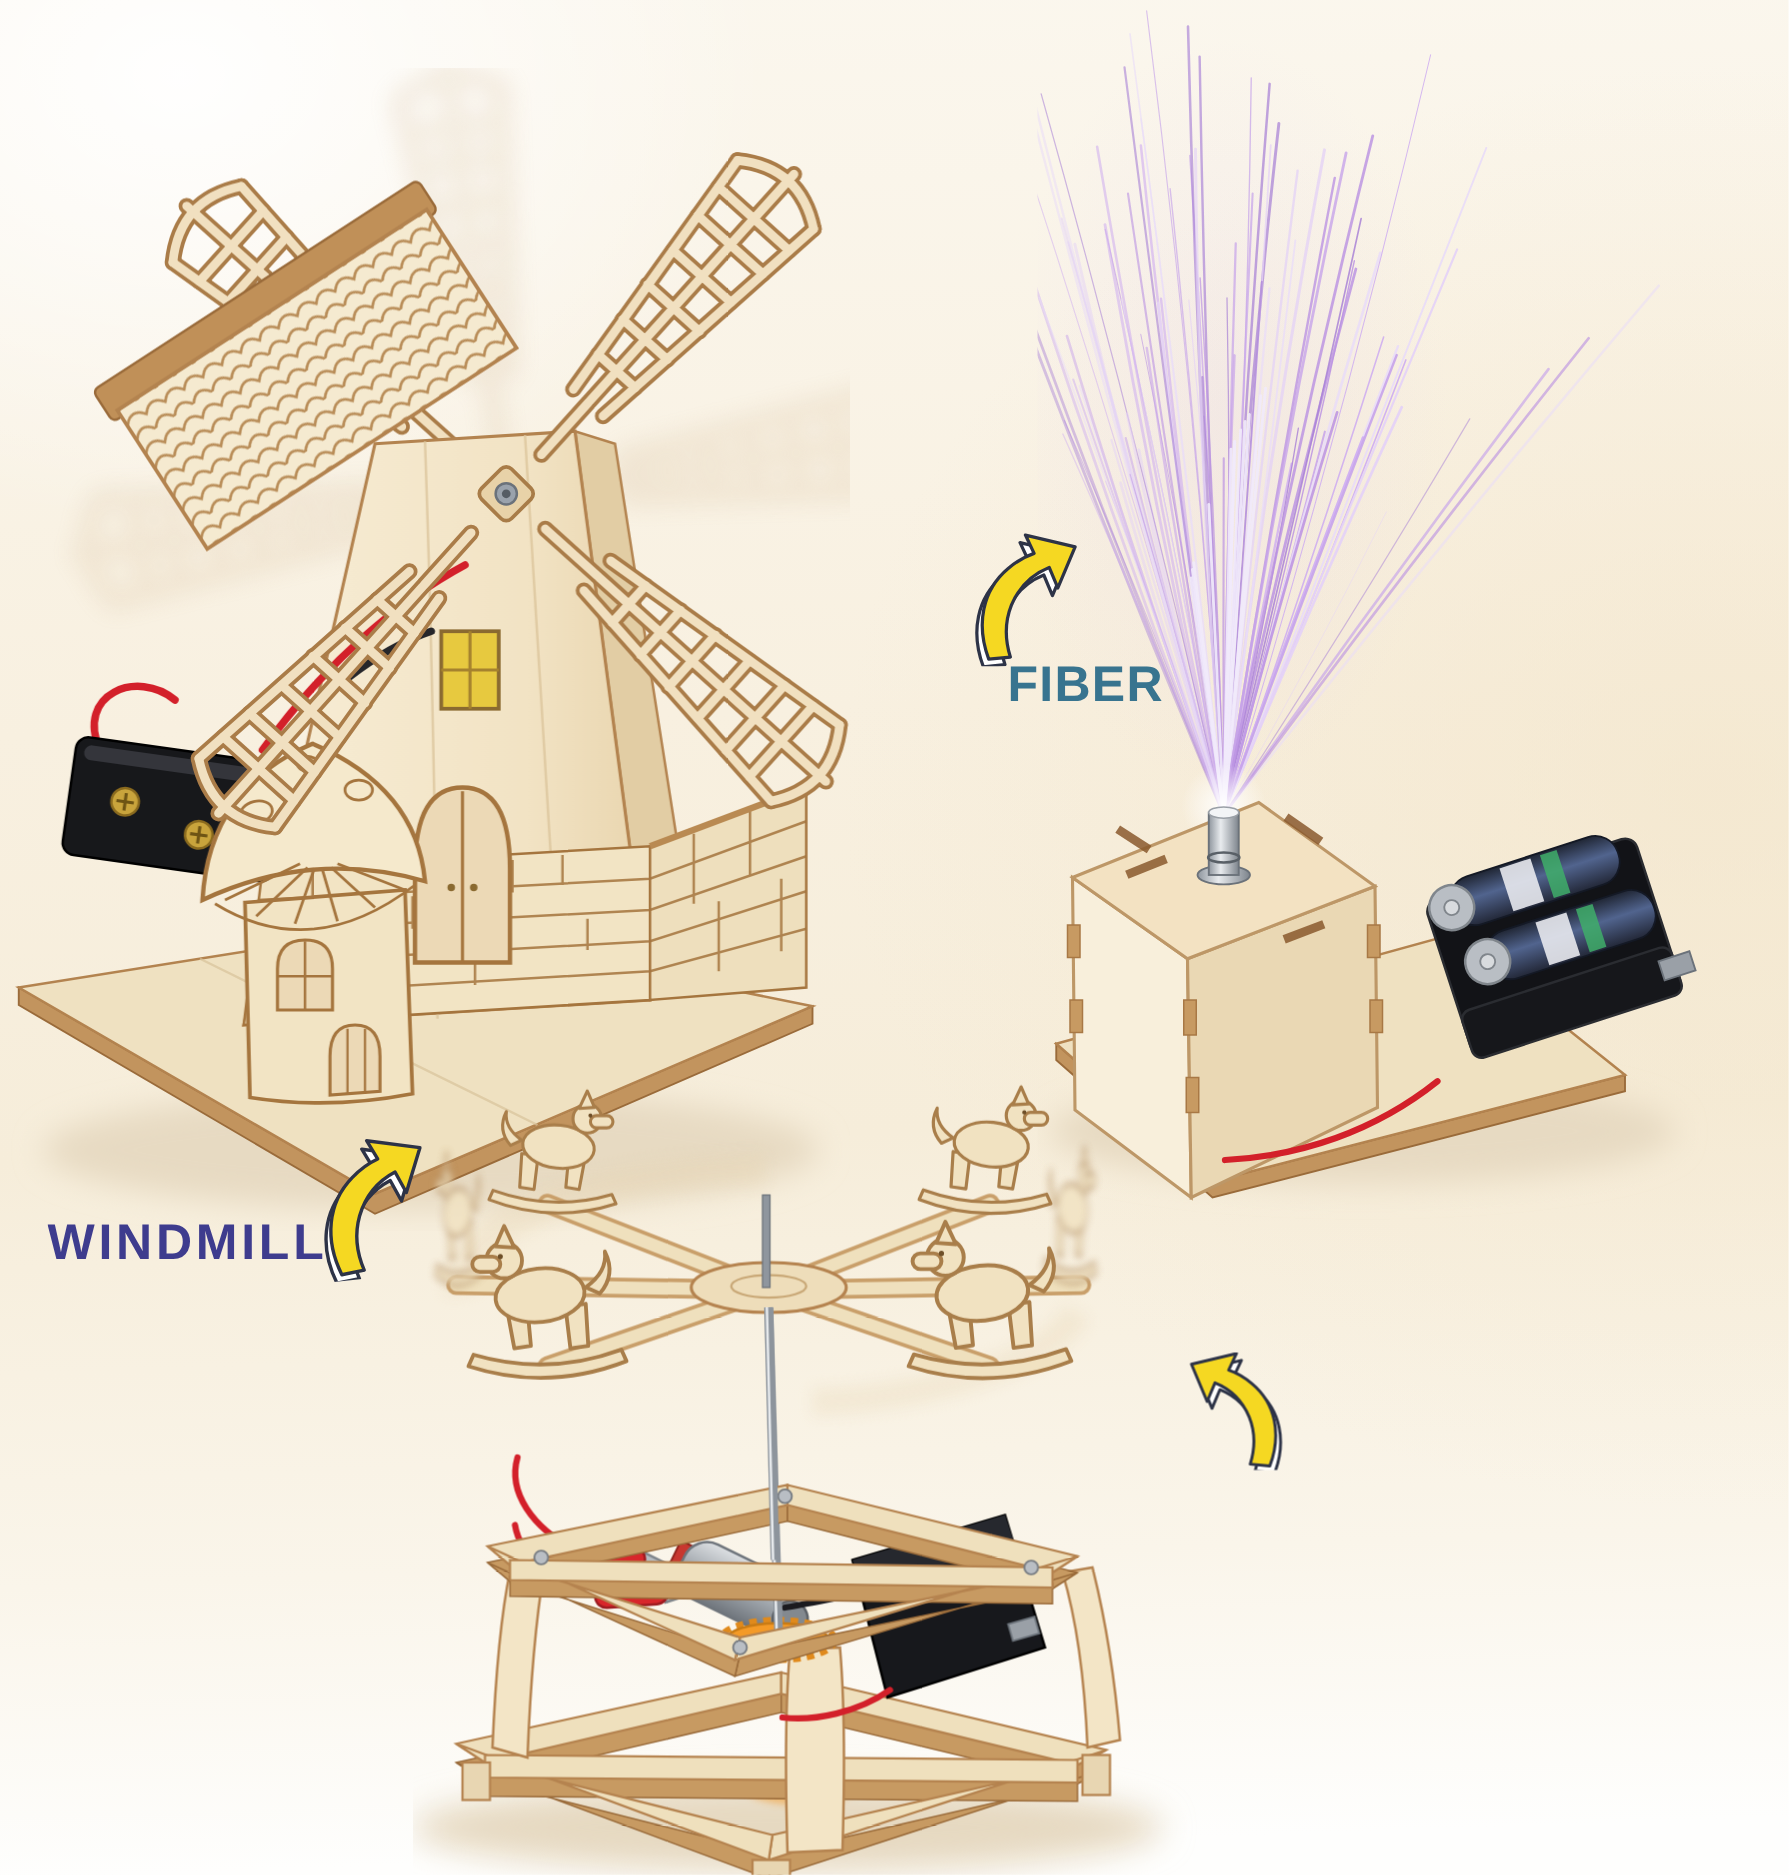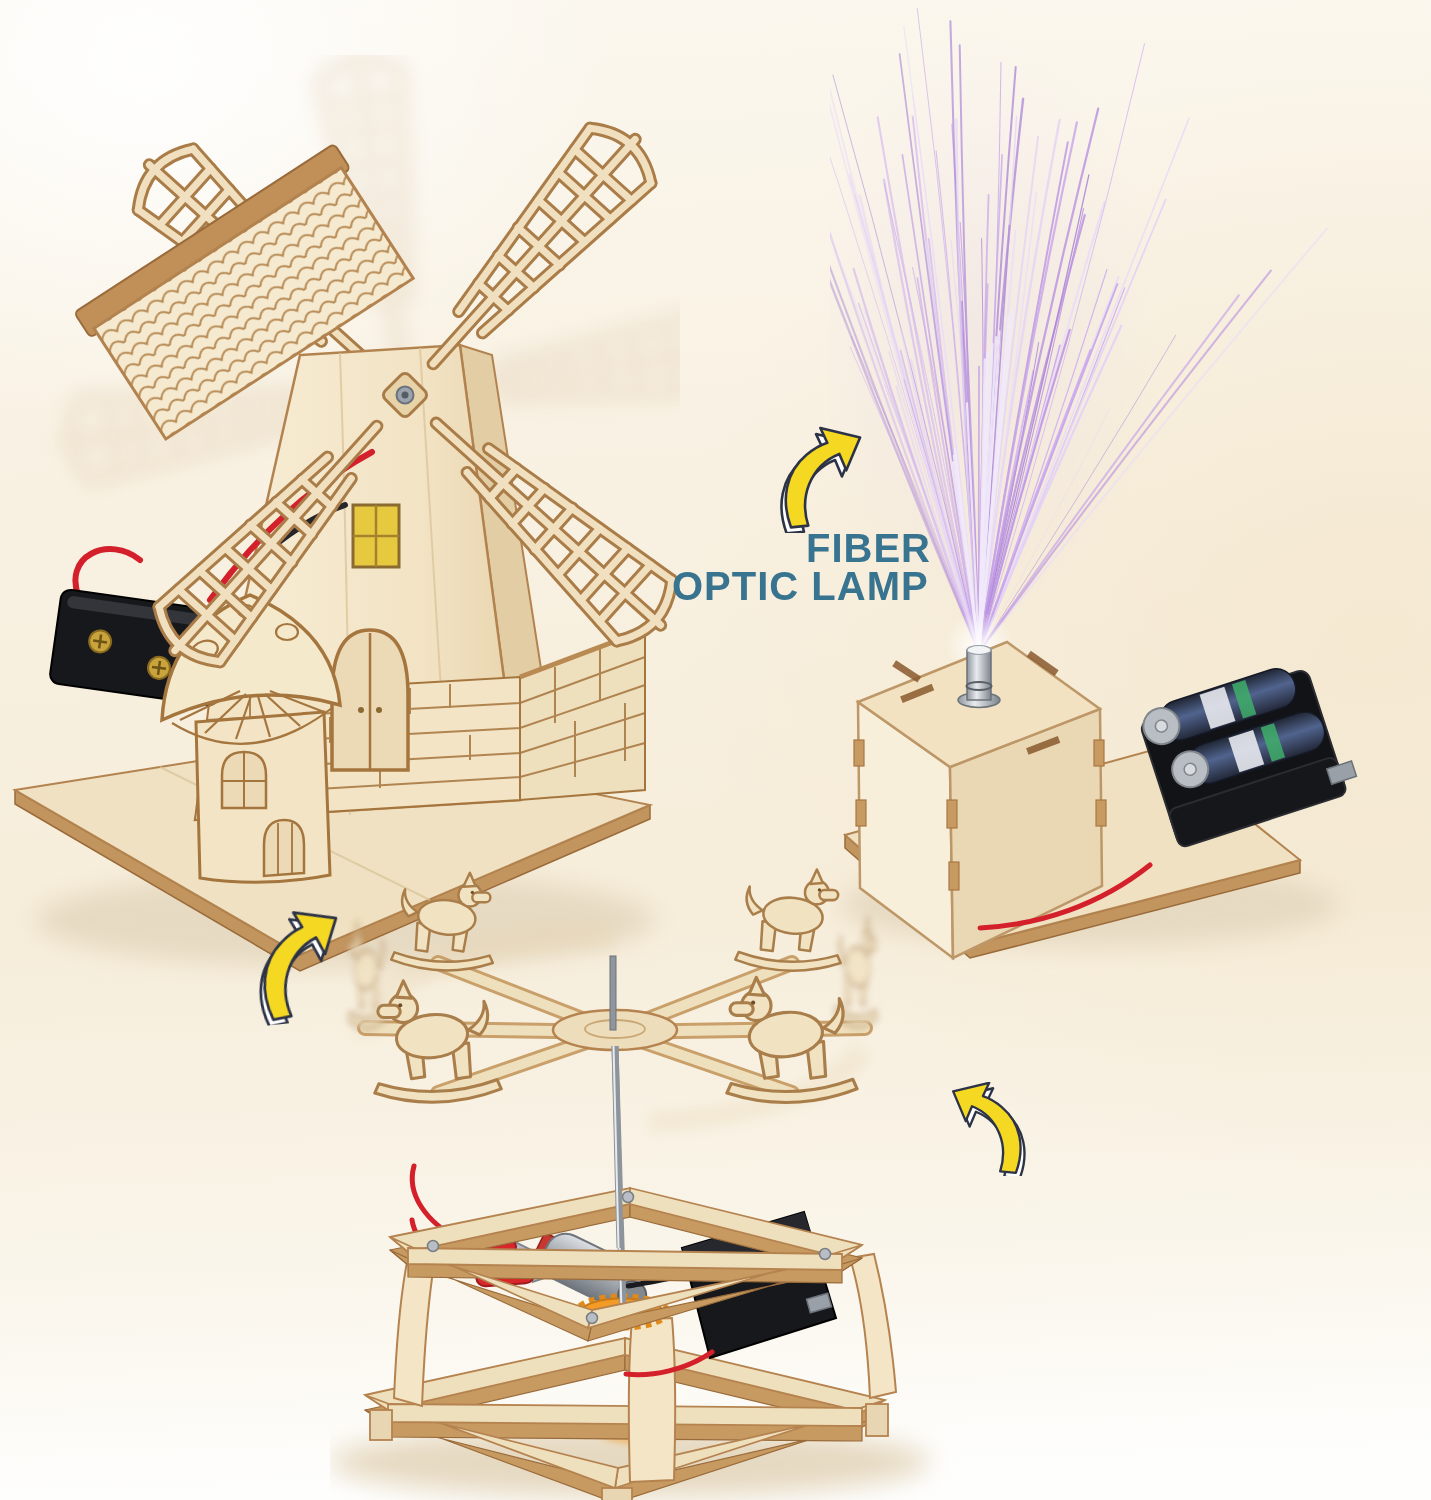--- a/index.html
+++ b/index.html
@@ -558,16 +558,16 @@
     </g>
   </svg>
 
   <svg class="layer" style="left:938px;top:1082px;transform:scaleX(-1)" width="104" height="94" viewBox="0 0 110 120">
     <g>
       <path class="arrow-under" transform="translate(-5,7)" d="M22,116 C10,84 16,52 40,32 C47,26 55,21 64,18 L56,1 L102,12 L86,50 L78,31 C63,37 50,49 43,66 C37,81 37,98 42,114 Z"></path>
       <path class="arrow-main" d="M22,116 C10,84 16,52 40,32 C47,26 55,21 64,18 L56,1 L102,12 L86,50 L78,31 C63,37 50,49 43,66 C37,81 37,98 42,114 Z" fill="#f5d822"></path>
     </g>
   </svg>
 
+  <div class="label label-navy" style="left:38px;top:972px;letter-spacing:3px;">WINDMILL</div>
   <div class="label label-teal" style="left:806px;top:526px;">FIBER</div>
-  <div class="label label-teal" style="left:672px;top:564px;">OPTIC LAMP</div>
 
 </div>
 
 </body></html>

